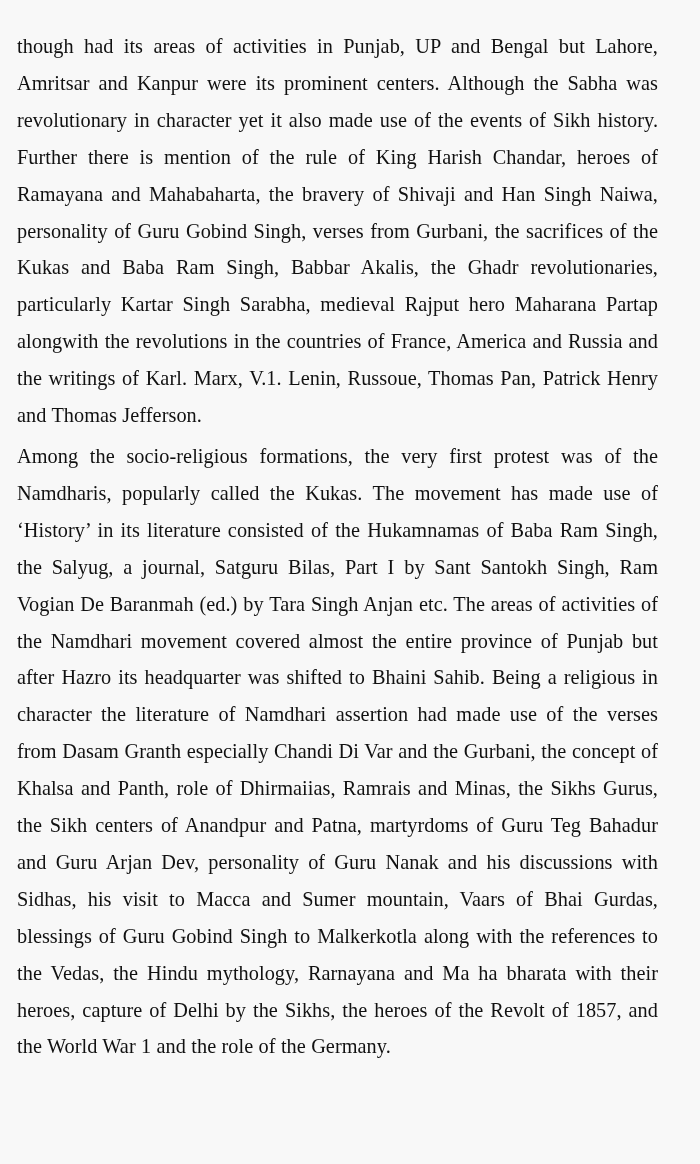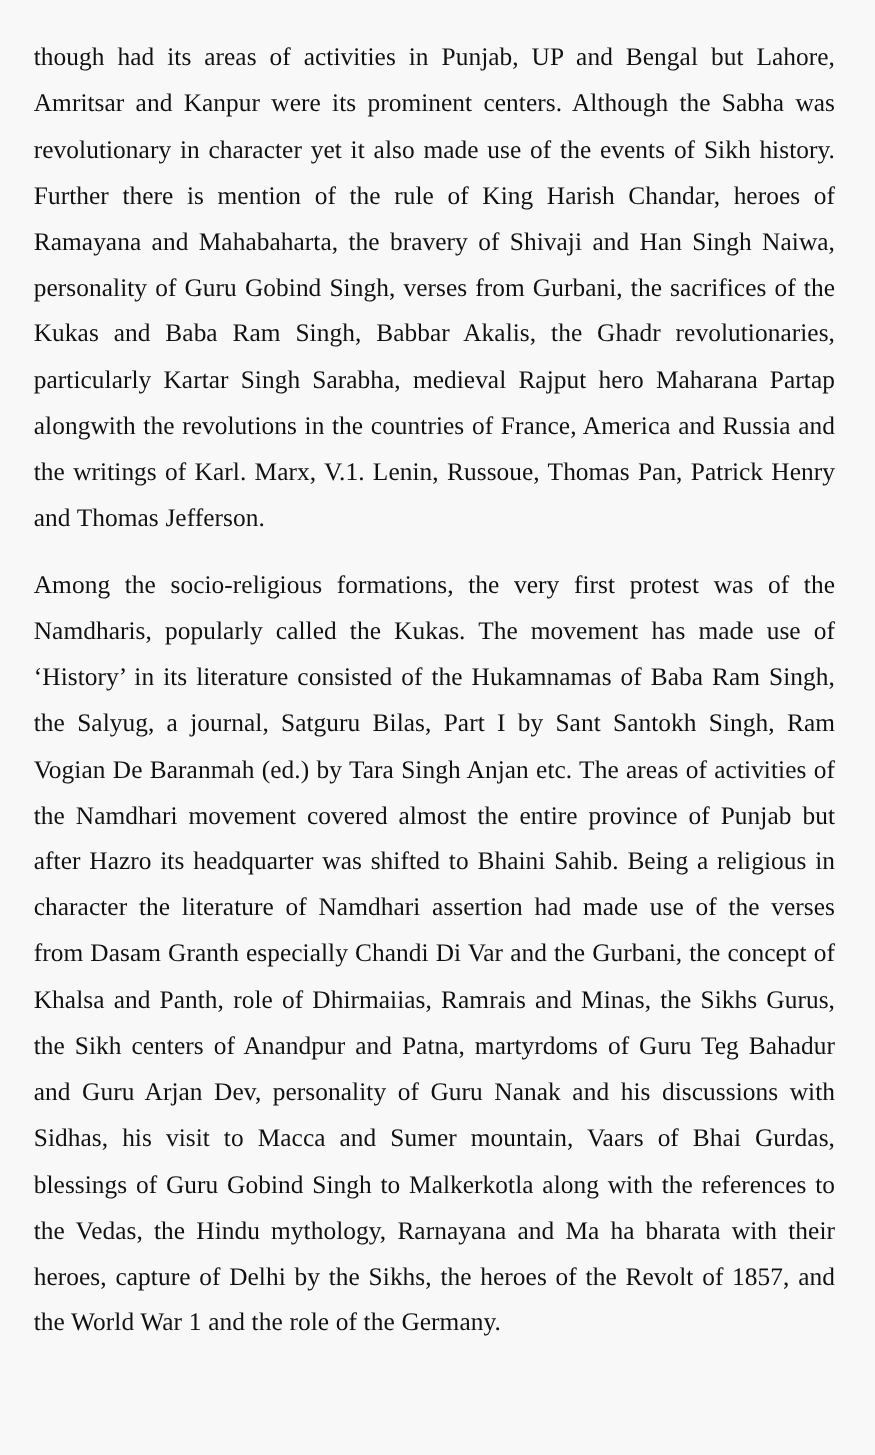--- a/index.html
+++ b/index.html
@@ -17,37 +17,37 @@
   }
   .page {
     position: relative;
     width: 700px;
     height: 1164px;
     background: #f8f8f8;
     box-sizing: border-box;
   }
   .text-column {
     position: absolute;
-    left: 27px;
+    left: 17px;
     top: 28px;
     width: 641px;
   }
   .para {
     margin: 0;
     text-align: justify;
     text-justify: inter-word;
     font-size: 20.3px;
     line-height: 36.9px;
     letter-spacing: 0.05px;
     word-spacing: 0.2px;
     color: #111111;
     
   }
   .para + .para {
-    margin-top: 16px;
+    margin-top: 4px;
   }
   
   .para:last-child {
     text-align: justify;
   }
   .blank-area {
     position: absolute;
     left: 0;
     top: 1085px;
     width: 700px;

